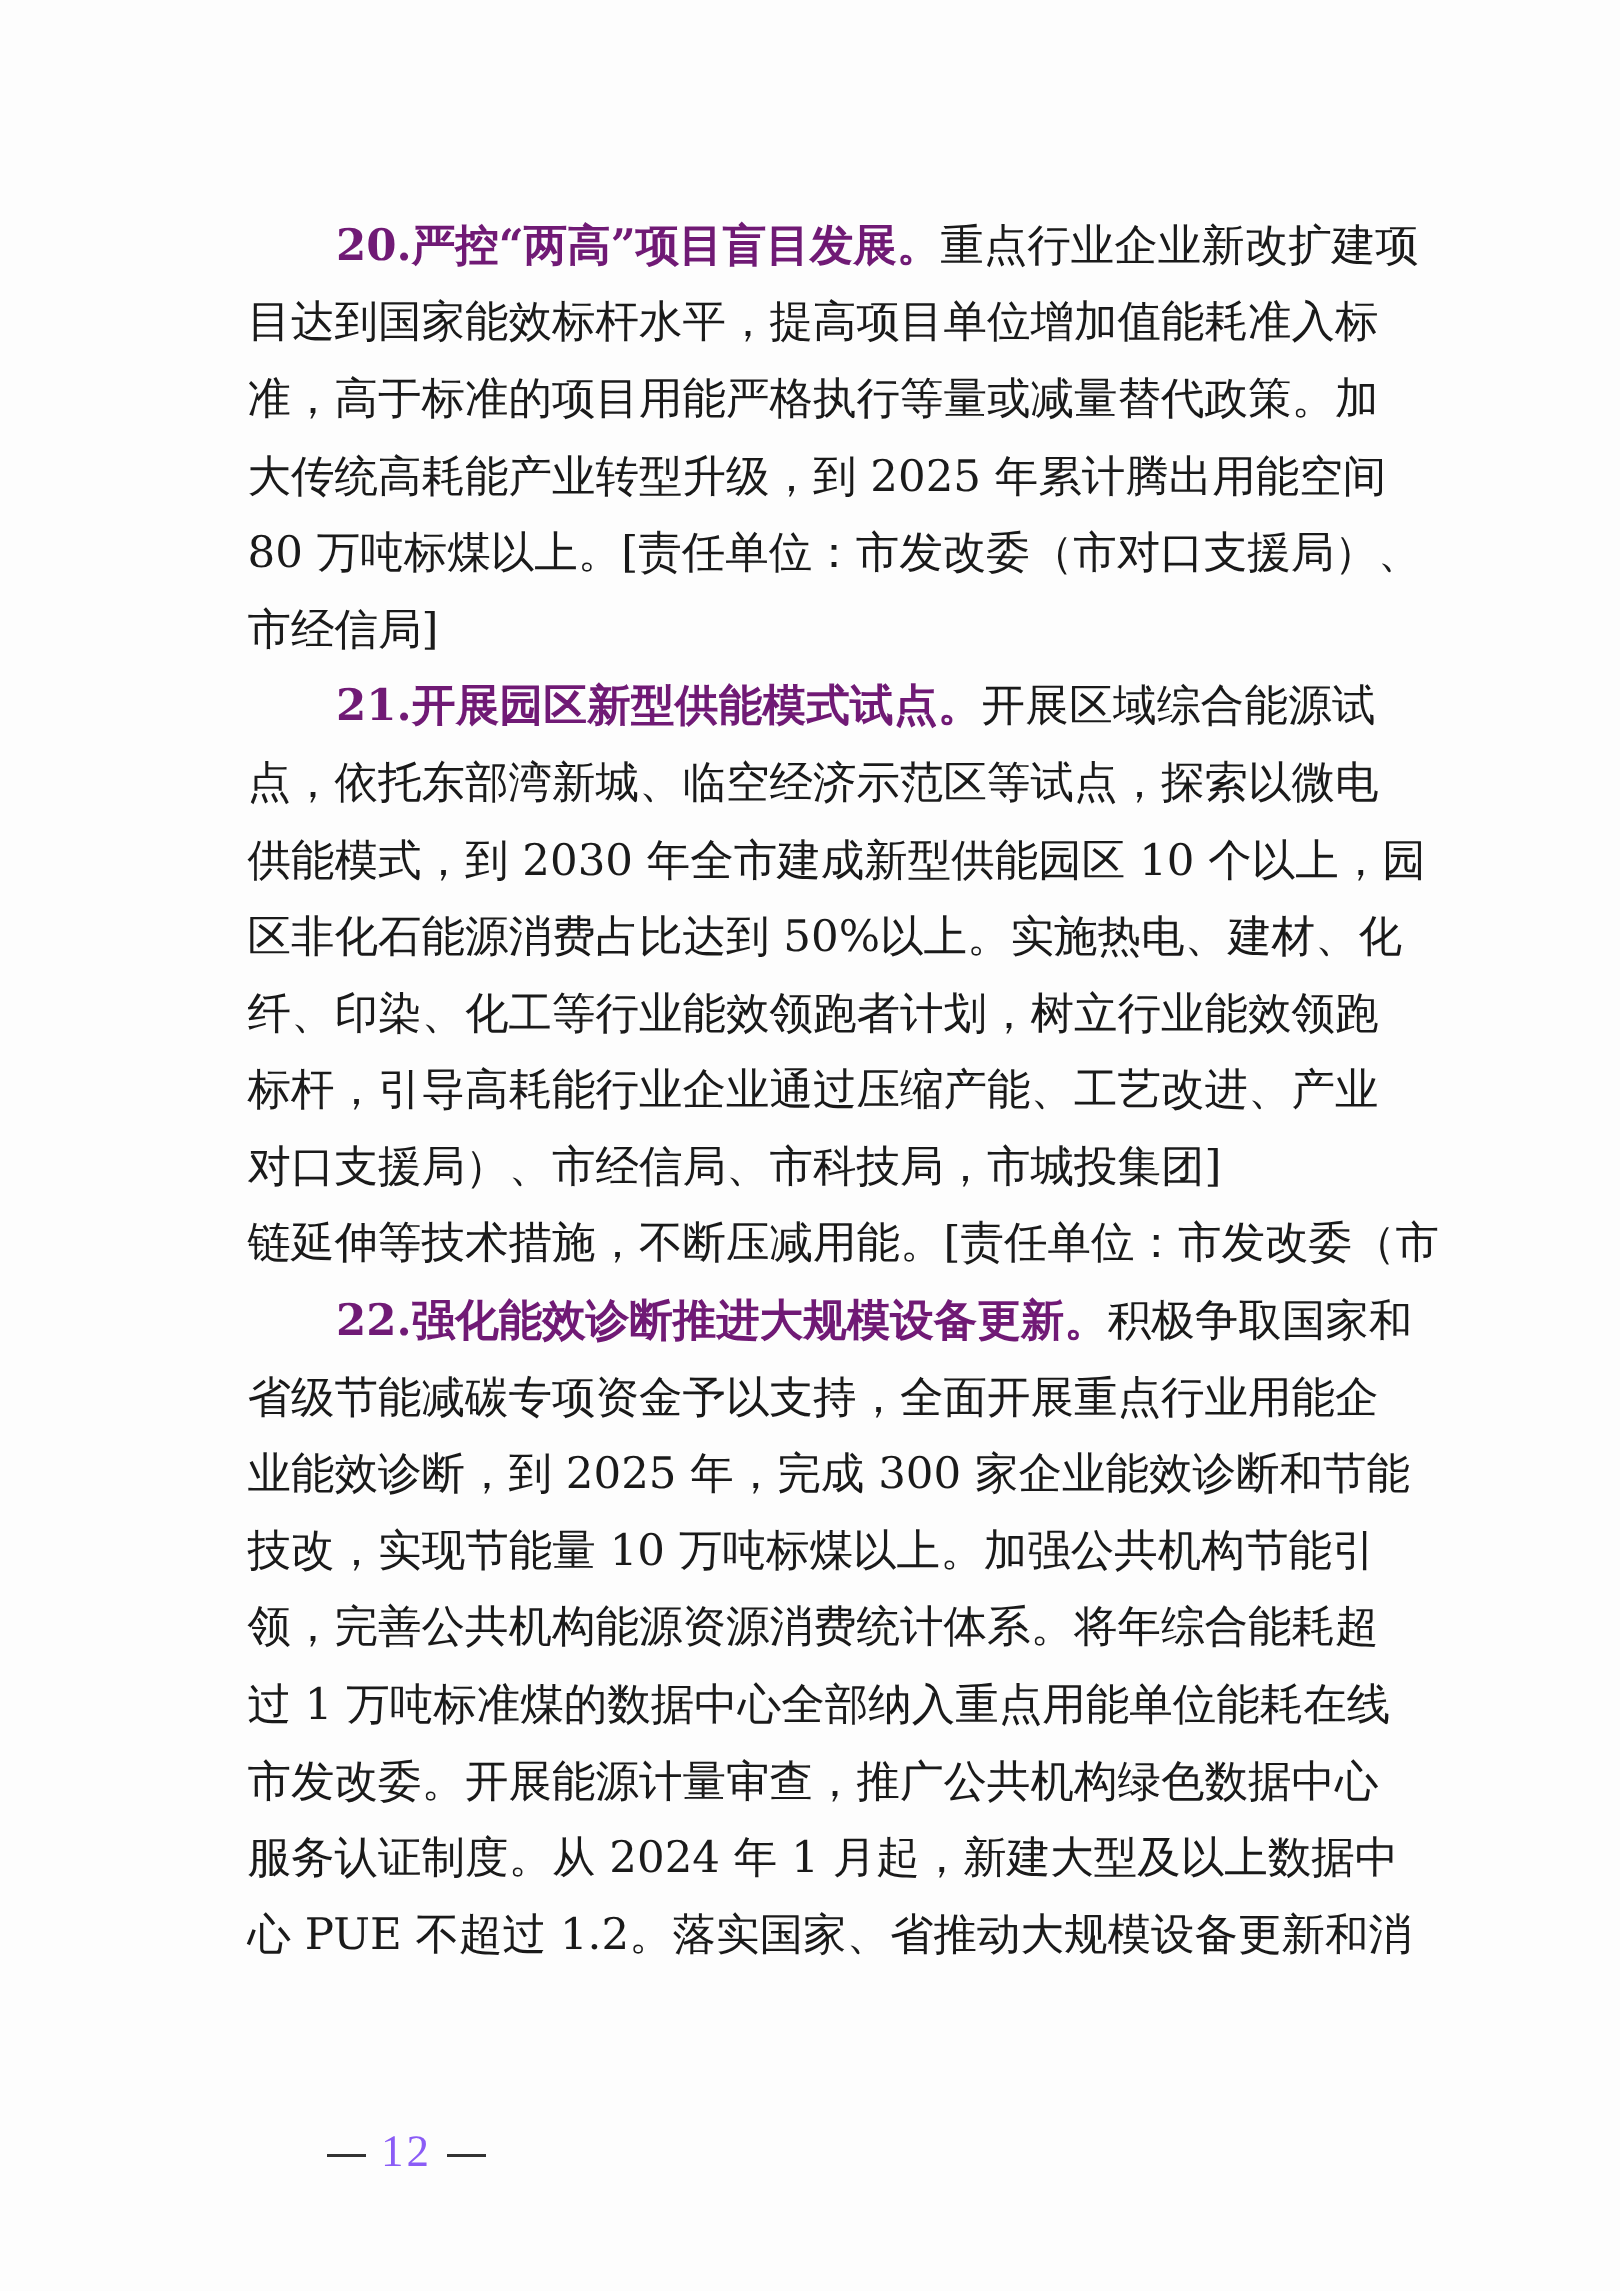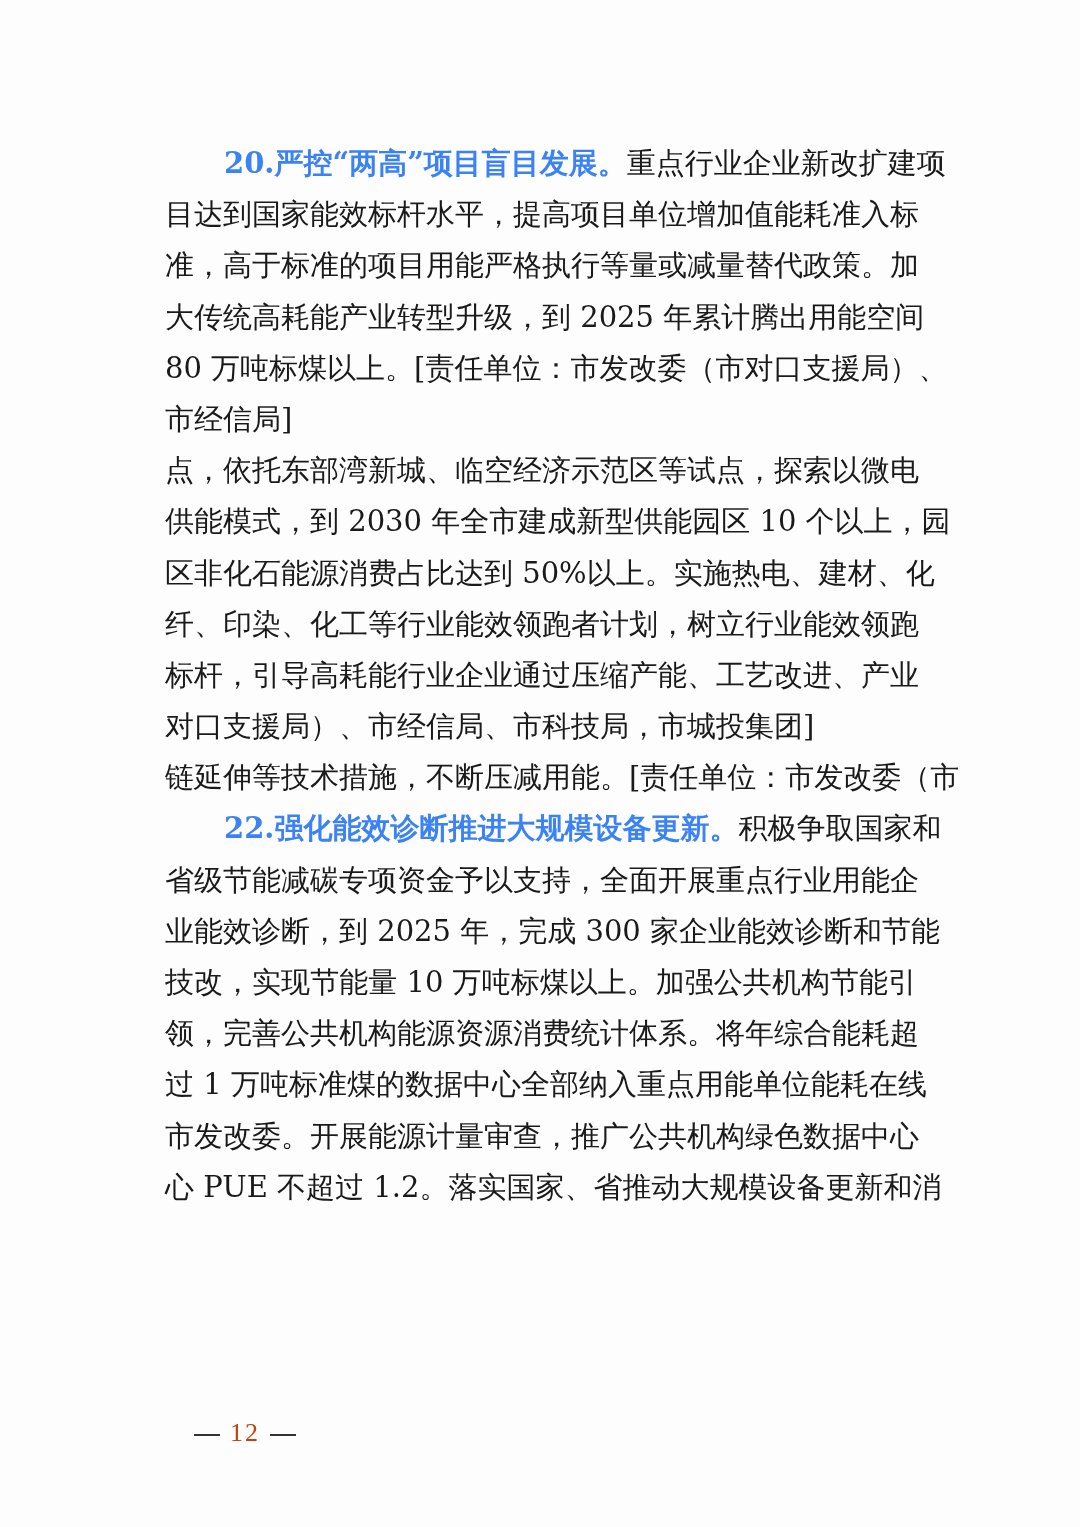--- a/index.html
+++ b/index.html
@@ -39,28 +39,28 @@
       letter-spacing: 0px;
     }
     .line.last {
       text-align-last: left;
     }
     .line.indent {
       padding-left: 59px;
     }
     .bold {
       font-weight: bold;
-      color: #3b82f6;
+      color: #701a75;
     }
     .footer {
       position: absolute;
-      left: 184px;
+      left: 208px;
       top: 1418px;
-      font-size: 26px;
-      color: #c2410c;
+      font-size: 30px;
+      color: #8b5cf6;
       font-family: "Liberation Serif", serif;
       letter-spacing: 2px;
     }
     .footer .dash {
       display: inline-block;
       width: 26px;
       height: 1.5px;
       background: #333;
       vertical-align: middle;
       margin: 0 10px;
@@ -72,34 +72,36 @@
 <div class="page">
   <div class="content">
 
     <div class="line indent"><span class="bold">20.</span><span class="bold">严控“两高”项目盲目发展。</span><span>重点行业企业新改扩建项</span></div>
     <div class="line">目达到国家能效标杆水平，提高项目单位增加值能耗准入标</div>
     <div class="line">准，高于标准的项目用能严格执行等量或减量替代政策。加</div>
     <div class="line">大传统高耗能产业转型升级，到 2025 年累计腾出用能空间</div>
     <div class="line">80 万吨标煤以上。[责任单位：市发改委（市对口支援局）、</div>
     <div class="line last">市经信局]</div>
 
+    <div class="line indent"><span class="bold">21.</span><span class="bold">开展园区新型供能模式试点。</span><span>开展区域综合能源试</span></div>
     <div class="line">点，依托东部湾新城、临空经济示范区等试点，探索以微电</div>
     <div class="line">供能模式，到 2030 年全市建成新型供能园区 10 个以上，园</div>
     <div class="line">区非化石能源消费占比达到 50%以上。实施热电、建材、化</div>
     <div class="line">纤、印染、化工等行业能效领跑者计划，树立行业能效领跑</div>
     <div class="line">标杆，引导高耗能行业企业通过压缩产能、工艺改进、产业</div>
     <div class="line last">对口支援局）、市经信局、市科技局，市城投集团]</div>
     <div class="line">链延伸等技术措施，不断压减用能。[责任单位：市发改委（市</div>
 
     <div class="line indent"><span class="bold">22.</span><span class="bold">强化能效诊断推进大规模设备更新。</span><span>积极争取国家和</span></div>
     <div class="line">省级节能减碳专项资金予以支持，全面开展重点行业用能企</div>
     <div class="line">业能效诊断，到 2025 年，完成 300 家企业能效诊断和节能</div>
     <div class="line">技改，实现节能量 10 万吨标煤以上。加强公共机构节能引</div>
     <div class="line">领，完善公共机构能源资源消费统计体系。将年综合能耗超</div>
     <div class="line">过 1 万吨标准煤的数据中心全部纳入重点用能单位能耗在线</div>
     <div class="line">市发改委。开展能源计量审查，推广公共机构绿色数据中心</div>
+    <div class="line">服务认证制度。从 2024 年 1 月起，新建大型及以上数据中</div>
     <div class="line">心 PUE 不超过 1.2。落实国家、省推动大规模设备更新和消</div>
   </div>
 
   <div class="footer">
     <span class="dash"></span><span>12</span><span class="dash"></span>
   </div>
 </div>
 
 </body></html>

